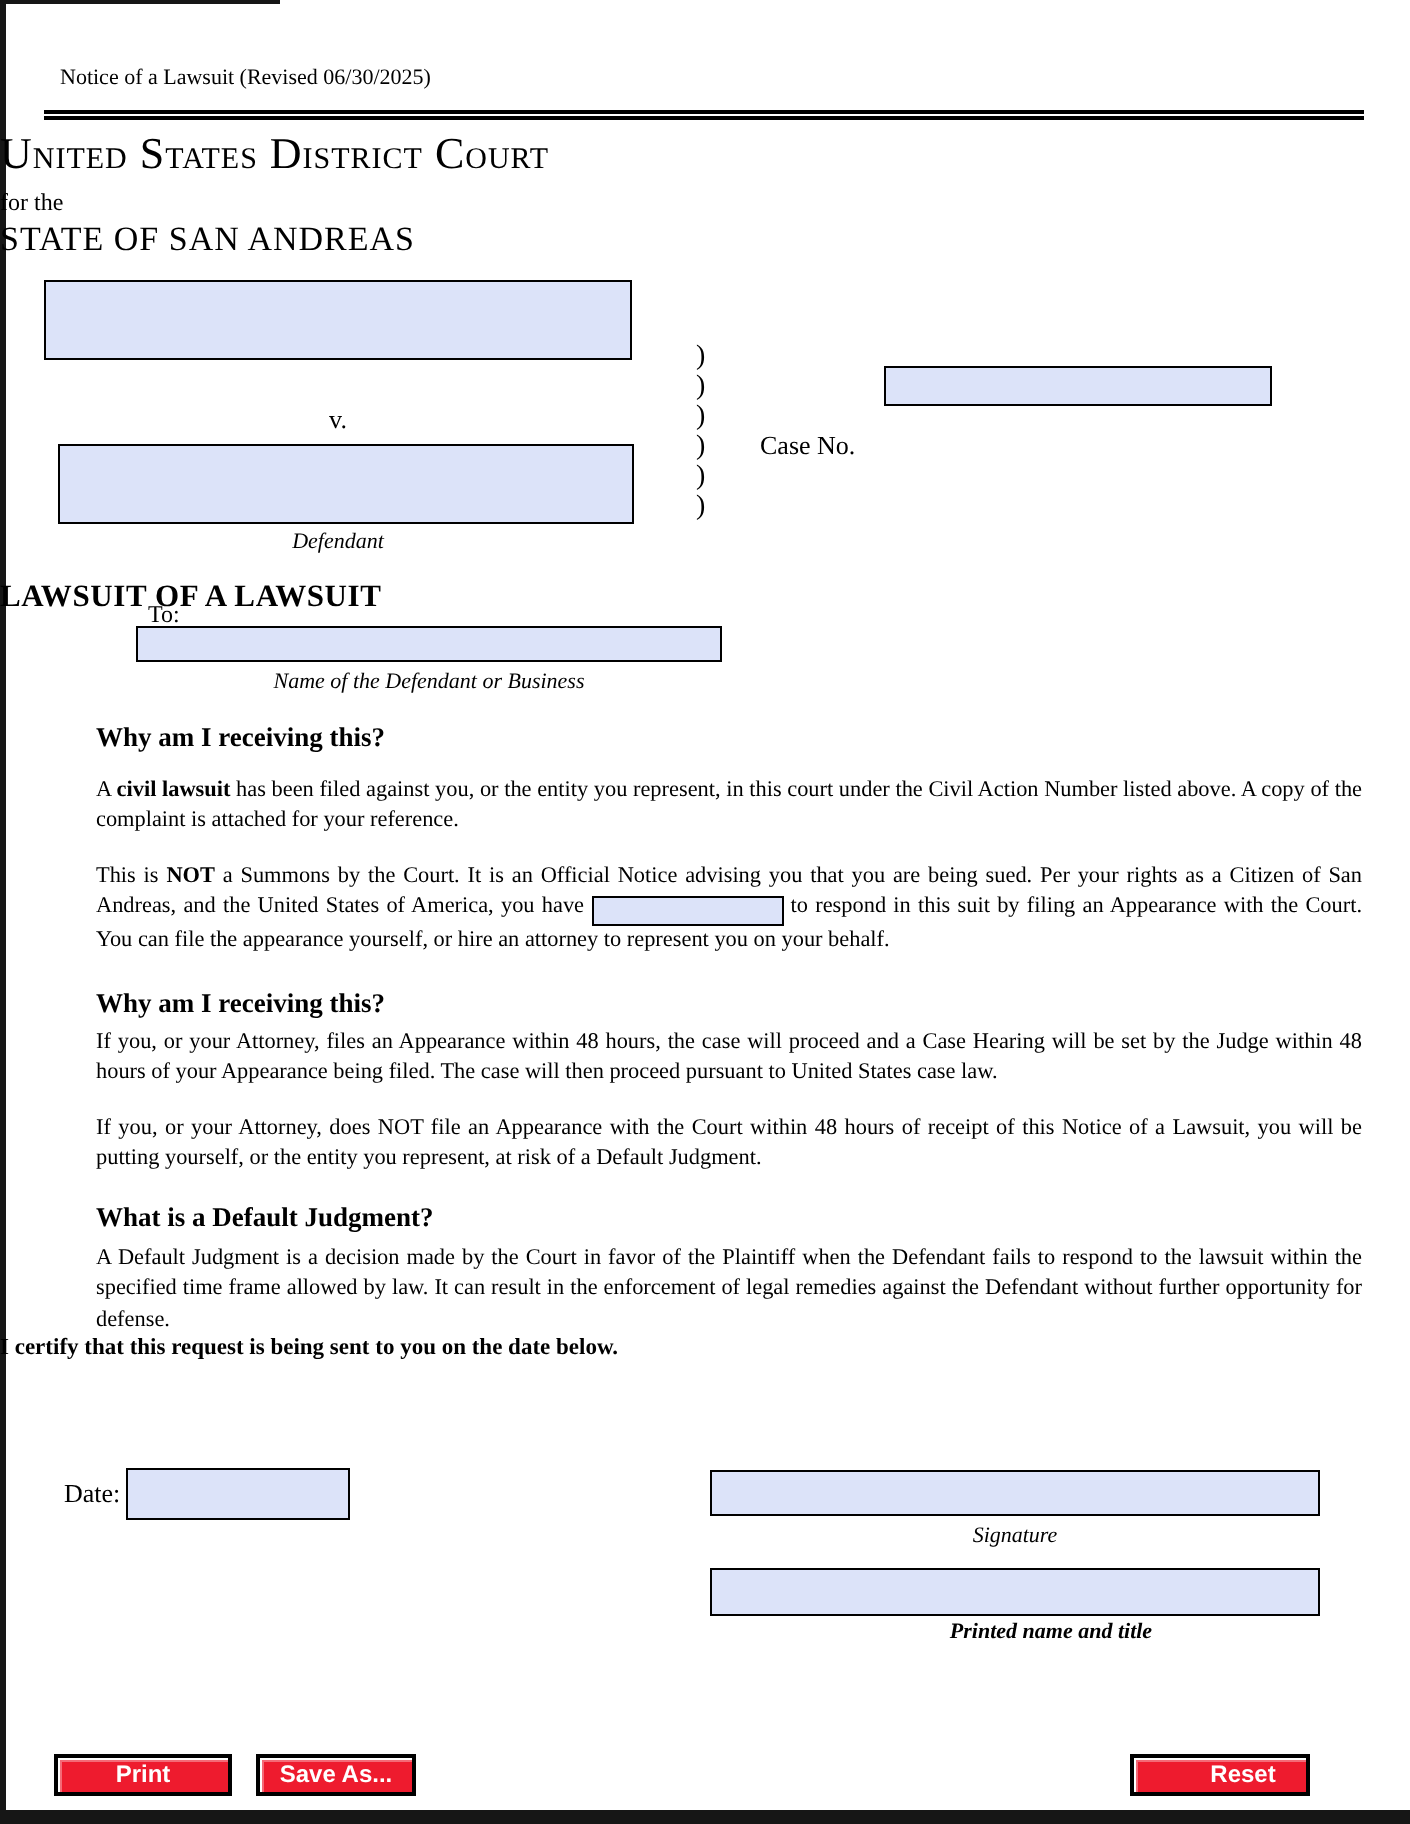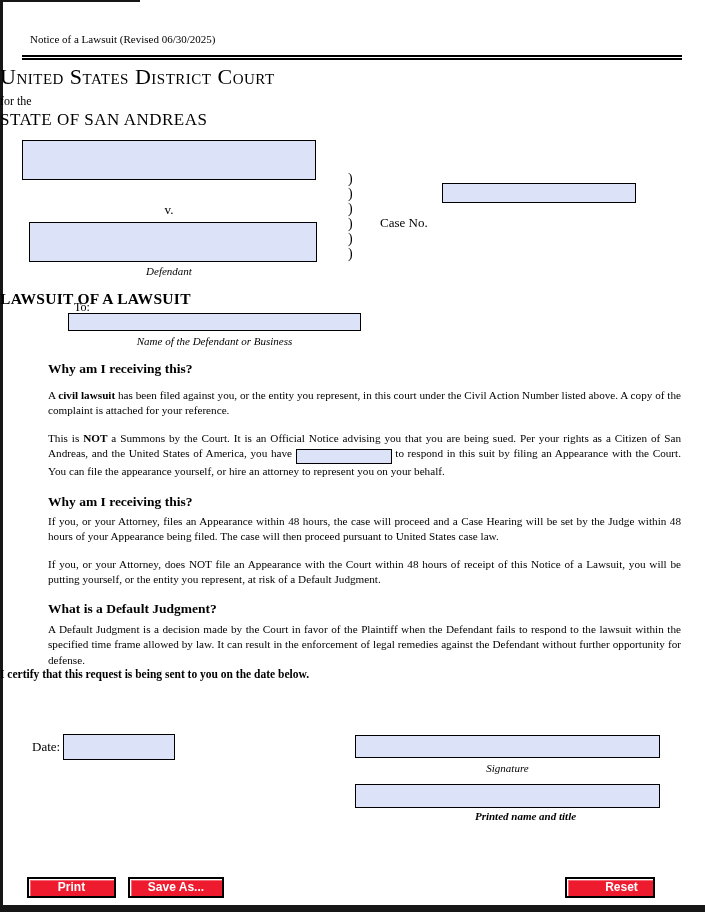--- a/index.html
+++ b/index.html
@@ -69,21 +69,21 @@
   .sig-field{position:absolute;left:355px;top:735px;width:305px;height:23px;}
   .sig-label{left:355px;top:762px;width:305px;}
   .printed-field{position:absolute;left:355px;top:784px;width:305px;height:24px;}
   .printed-label{left:373px;top:810px;width:305px;font-weight:bold;}
 
   .btn{position:absolute;top:877px;height:21px;background:var(--btn-red);
     border:2px solid #000;color:#fff;font:bold 12px "Liberation Sans",sans-serif;
     box-shadow:inset 1px 1px 0 #ffffff, inset 2px 2px 0 rgba(255,255,255,.35);
     cursor:pointer;line-height:15px;}
   .btn-print{left:27px;width:89px;}
-  .btn-save{left:128px;width:96px;}
+  .btn-save{left:128px;width:80px;}
   .btn-reset{left:565px;width:90px;padding-left:23px;}
 </style>
 </head>
 <body>
 
 <div class="edge edge-left"></div>
 <div class="edge edge-bottom"></div>
 <div class="edge edge-topleft"></div>
 
 <div class="header-text">Notice of a Lawsuit (Revised 06/30/2025)</div>

